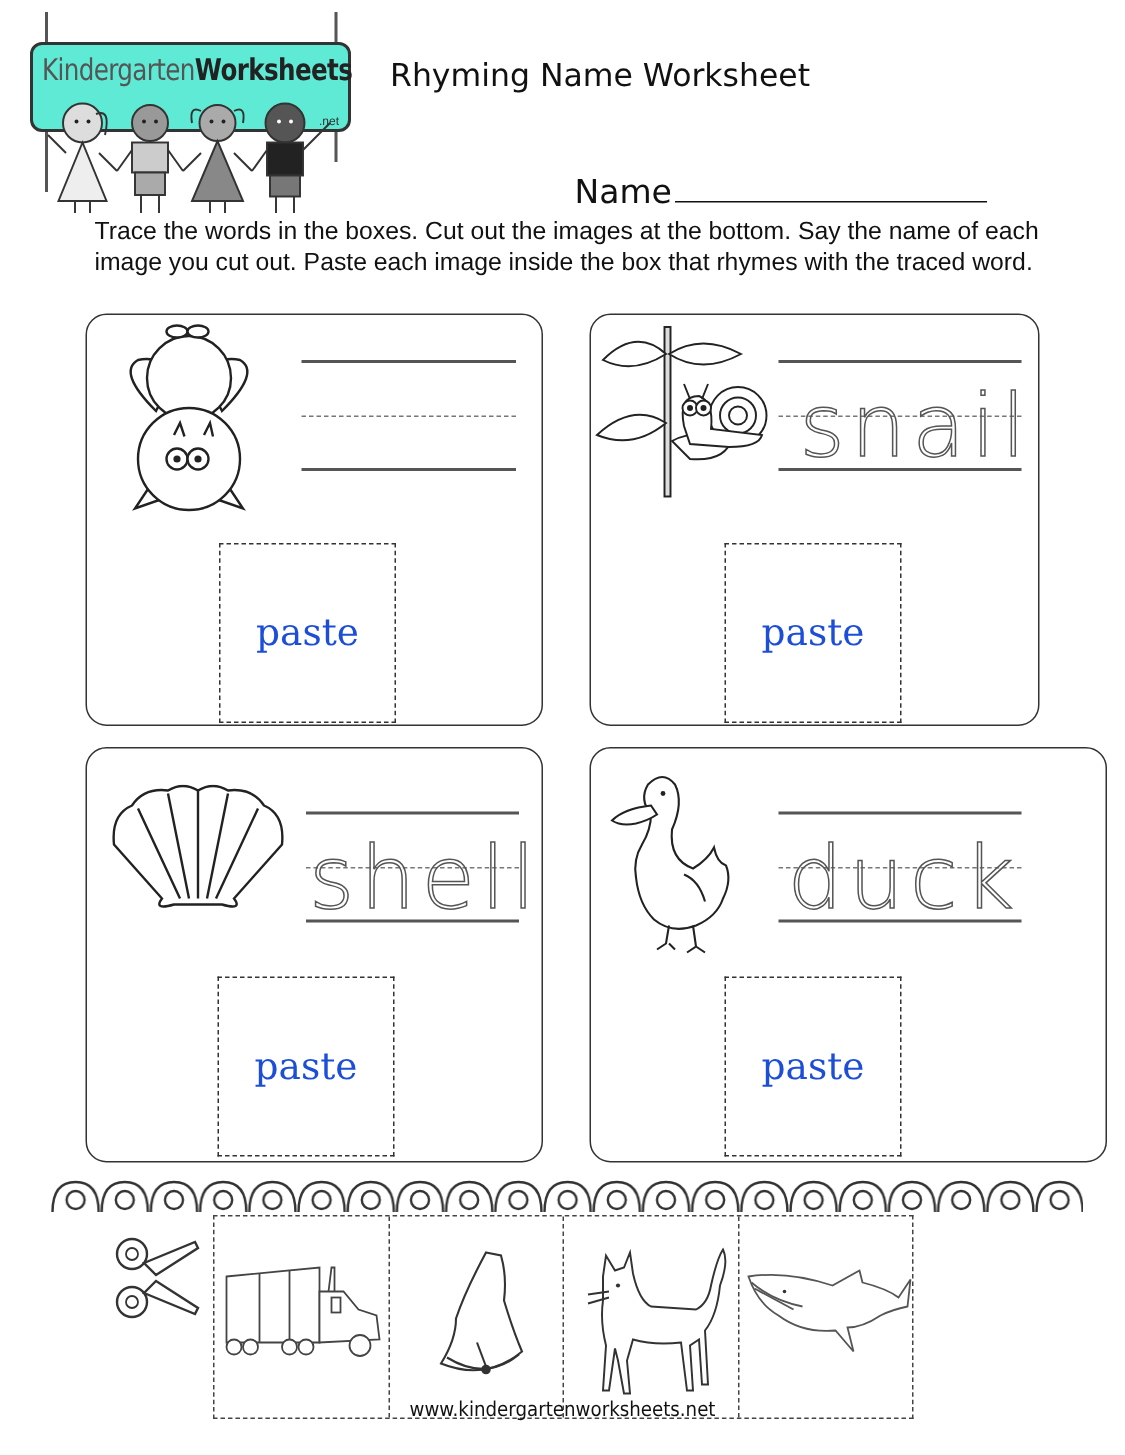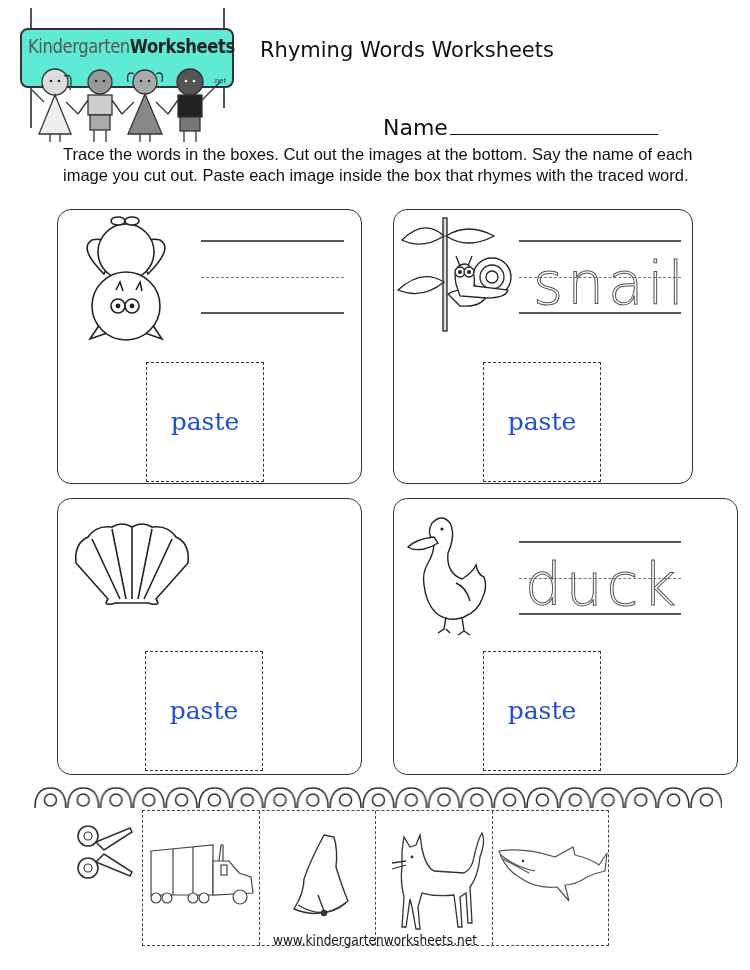--- a/index.html
+++ b/index.html
@@ -73,21 +73,21 @@
       <circle cx="29" cy="19" r="1.3"></circle>
     <circle cx="66" cy="19" r="1.3"></circle>
       <circle cx="74" cy="19" r="1.3"></circle>
     <circle cx="111" cy="19" r="1.3"></circle>
       <circle cx="119" cy="19" r="1.3"></circle>
     <circle cx="156" cy="19" r="1.3" fill="#fff"></circle>
       <circle cx="164" cy="19" r="1.3" fill="#fff"></circle>
   </g>
 </svg>
 
-<div class="abs title">Rhyming Words Worksheets</div>
+<div class="abs title">Rhyming Name Worksheet</div>
 
 <div class="abs name-line"><span>Name</span><span class="name-blank"></span></div>
 
 <div class="abs instructions">Trace the words in the boxes. Cut out the images at the bottom. Say the name of each image you cut out. Paste each image inside the box that rhymes with the traced word.</div>
 
 <div class="abs card" style="left:57px;top:209px;width:305px;height:275px;">
   <svg class="abs" style="left:18px;top:4px;" width="100" height="135">
     <g fill="#fff" stroke="#222" stroke-width="1.6">
       <path d="M28 60 Q2 34 16 26 Q32 22 38 40 Z"></path>
       <path d="M72 60 Q98 34 84 26 Q68 22 62 40 Z"></path>
@@ -145,20 +145,26 @@
   </div>
 </div>
 
 <div class="abs card" style="left:57px;top:498px;width:305px;height:277px;">
   <svg class="abs" style="left:14px;top:24px;" width="118" height="90">
     <g fill="#fff" stroke="#222" stroke-width="1.6">
       <path d="M44 80 Q30 84 36 76 L4 40 Q2 20 16 14 Q24 2 40 4 Q50 -2 60 4 Q70 -2 80 4 Q96 2 104 14 Q118 20 116 40 L84 76 Q90 84 76 80 Z"></path>
       <path d="M48 76 L20 16 M54 76 L40 6 M60 76 L60 4 M66 76 L80 6 M72 76 L100 16" fill="none"></path>
     </g>
   </svg>
+  <div class="trace-wrap" style="left:146px;top:42px;width:142px;height:75px;">
+    <div class="trace-top"></div>
+    <div class="trace-mid"></div>
+    <div class="trace-base"></div>
+    <div class="trace-word" style="left:2px;">shell</div>
+  </div>
   <div class="abs paste-box" style="left:87px;top:152px;width:118px;height:120px;">
     <span class="paste-label">paste</span>
   </div>
 </div>
 
 <div class="abs card" style="left:393px;top:498px;width:345px;height:277px;">
   <svg class="abs" style="left:12px;top:14px;" width="100" height="125">
     <g fill="#fff" stroke="#222" stroke-width="1.4">
       <path d="M28 30 Q20 20 26 10 Q36 0 44 10 Q50 22 42 40 Q40 60 56 66 Q66 60 70 52 Q72 62 78 64 Q82 74 76 86 Q72 98 58 104 Q42 110 30 100 Q20 90 18 72 Q16 60 22 50 Q28 40 28 30 Z"></path>
       <path d="M28 24 Q10 26 2 34 Q8 38 18 36 Q26 34 32 30 Z"></path>

